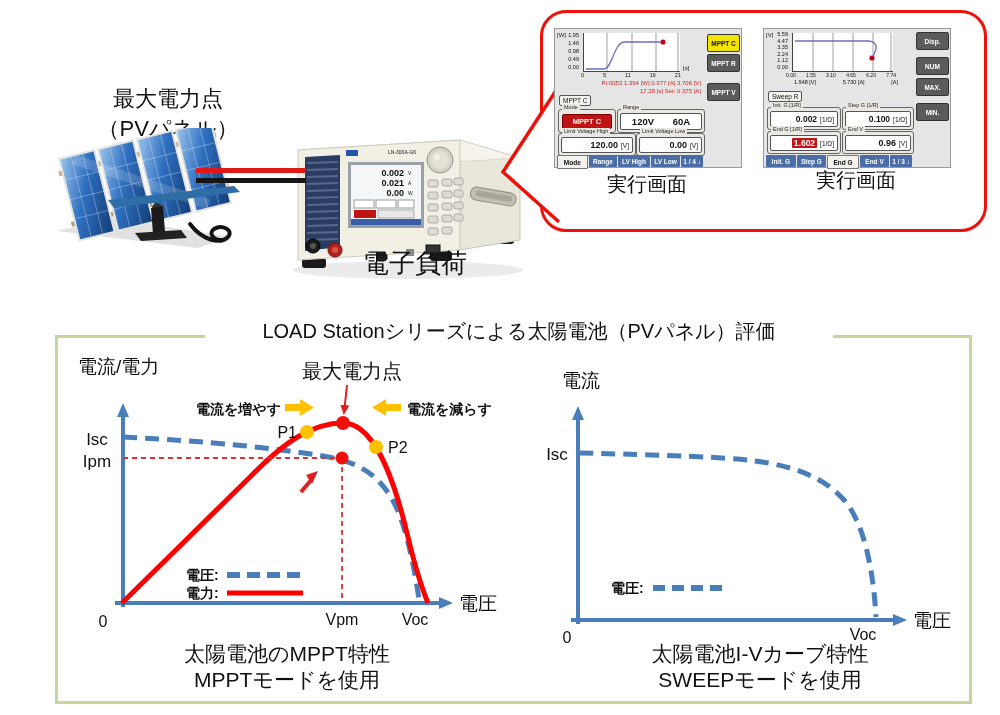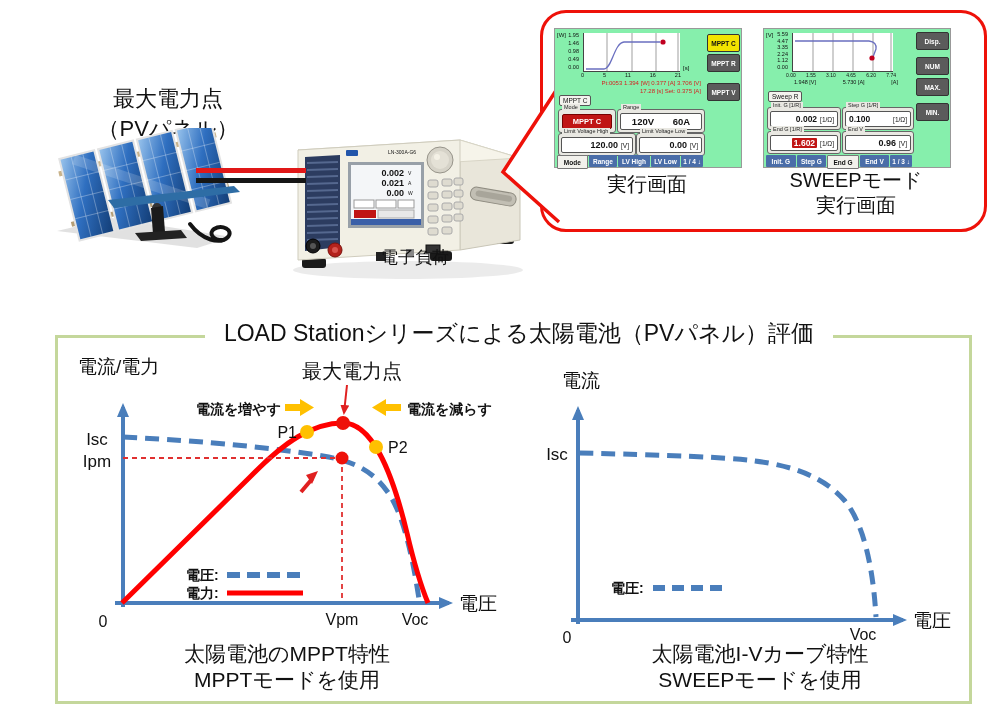--- a/index.html
+++ b/index.html
@@ -8,21 +8,21 @@
   .abs{position:absolute;}
   .ctr{text-align:center;}
 
   
   #balloon{position:absolute;left:540px;top:10px;width:441px;height:216px;
            background:#fff;border:3px solid #ee1109;border-radius:26px;z-index:2;}
   #balloon-tail{position:absolute;left:495px;top:78px;width:70px;height:150px;z-index:3;}
   .balloon-cap{position:absolute;font-size:20px;line-height:25px;text-align:center;color:#111;z-index:4;}
 
   
-  .iscr{position:absolute;width:186px;height:138px;background:#86efac;border:1px solid #999;z-index:4;}
+  .iscr{position:absolute;width:186px;height:138px;background:#e5e5e5;border:1px solid #999;z-index:4;}
   .yunit{position:absolute;font-size:6px;color:#111;}
   .yticks{position:absolute;font-size:5.5px;color:#111;text-align:right;width:18px;}
   .yticks div{height:8px;line-height:8px;}
   .yticks.six div{height:6.5px;line-height:6.5px;}
   .mplot{position:absolute;background:#fff;border-left:1px solid #444;border-bottom:1px solid #444;}
   .xticks{position:absolute;display:flex;justify-content:space-between;font-size:5.5px;color:#111;}
   .ro{position:absolute;color:#d42222;font-size:6px;line-height:7.5px;text-align:right;white-space:nowrap;}
   .tag{position:absolute;font-size:6.5px;background:#f4f3ee;border:1px solid #555;border-radius:2px;padding:0 3px;line-height:9px;color:#111;}
   .gb{position:absolute;border:1px solid #666;border-radius:3px;background:#e9e8e2;}
   .gl{position:absolute;top:-6px;left:3px;font-size:5.5px;background:#e9e8e2;padding:0 2px;white-space:nowrap;color:#222;line-height:6px;}
@@ -39,21 +39,21 @@
   .sb{position:absolute;width:31px;height:16px;background:#5b5b5b;color:#fff;font-size:6.5px;font-weight:bold;
       display:flex;align-items:center;justify-content:center;border-radius:2px;border:1px solid #333;}
   .sb.yellow{background:#f2e400;color:#111;}
 
   
   .biglabel{font-size:22px;line-height:30px;color:#111;}
   .caption{color:#111;}
 
   
   #evalbox{position:absolute;left:55px;top:335px;width:911px;height:363px;border:3px solid #c4d79b;z-index:1;background:#fff;}
-  #evaltitle{position:absolute;left:205px;top:318px;width:620px;text-align:center;font-size:23px;background:#fff;z-index:3;padding:0 4px;}
+  #evaltitle{position:absolute;left:205px;top:318px;width:620px;text-align:center;font-size:20px;background:#fff;z-index:3;padding:0 4px;}
   #chartsvg{position:absolute;left:55px;top:335px;z-index:2;}
   text{fill:#111;}
 
   
   .wire{position:absolute;height:5px;z-index:1;}
 </style>
 </head>
 <body>
 
 <div id="stage">
@@ -174,21 +174,21 @@
     <circle cx="47" cy="122" r="3" fill="#d8544e"></circle>
     <rect x="88" y="124" width="10" height="9" fill="#222"></rect>
     <rect x="118" y="121" width="8" height="7" fill="#888"></rect>
     <rect x="138" y="117" width="14" height="8" fill="#333" stroke="#111"></rect>
     <g transform="rotate(10 205 70)">
       <rect x="182" y="62" width="46" height="13" rx="6" fill="#c2bfb4" stroke="#8f8c81"></rect>
       <rect x="187" y="65" width="37" height="6" rx="3" fill="#a8a59a"></rect>
     </g>
   </svg>
 
-  <div class="abs ctr caption" style="left:300px;top:246px;width:230px;font-size:17px;">電子負荷</div>
+  <div class="abs ctr caption" style="left:300px;top:246px;width:230px;font-size:26px;">電子負荷</div>
 
   <div id="balloon"></div>
   <svg id="balloon-tail" width="70" height="150" viewBox="0 0 70 150">
     <polygon points="64,10 8,94 64,142" fill="#ffffff"></polygon>
     <path d="M 64 8 L 8 94 L 64 144" fill="none" stroke="#ee1109" stroke-width="3.5"></path>
   </svg>
 
   <div class="iscr" style="left:554px;top:28px;">
     <div class="yunit" style="left:2px;top:3px;">[W]</div>
     <div class="yticks" style="left:6px;top:2px;">
@@ -297,21 +297,21 @@
     <div class="tag" style="left:4px;top:62px;">Sweep R</div>
     <div class="gb" style="left:3px;top:78px;width:72px;height:21px;">
       <span class="gl">Init. G [1/R]</span>
       <span class="gv" style="font-size:8.5px;">
           <span>0.002</span>
           <span class="unit">[1/Ω]</span>
         </span>
     </div>
     <div class="gb" style="left:78px;top:78px;width:70px;height:21px;">
       <span class="gl">Step G [1/R]</span>
-      <span class="gv" style="font-size:8.5px;justify-content:space-between;">
+      <span class="gv" style="font-size:8.5px;">
           <span>0.100</span>
           <span class="unit">[1/Ω]</span>
         </span>
     </div>
     <div class="gb" style="left:3px;top:102px;width:72px;height:21px;">
       <span class="gl">End G [1/R]</span>
       <span class="gv" style="font-size:8.5px;">
           <span class="redval">1.602</span>
           <span class="unit">[1/Ω]</span>
         </span>
@@ -333,21 +333,20 @@
     <div class="sb" style="left:152px;top:3px;">Disp.</div>
     <div class="sb" style="left:152px;top:28px;">NUM</div>
     <div class="sb" style="left:152px;top:49px;">MAX.</div>
     <div class="sb" style="left:152px;top:74px;">MIN.</div>
   </div>
 
   <div class="balloon-cap" style="left:554px;top:172px;width:186px;">
     <div>実行画面</div>
   </div>
   <div class="balloon-cap" style="left:763px;top:168px;width:186px;">
-    <div>SWEEPモード</div>
     <div>実行画面</div>
   </div>
 
   <div id="evalbox"></div>
   <div id="evaltitle">LOAD Stationシリーズによる太陽電池（PVパネル）評価</div>
 
   <svg id="chartsvg" width="911" height="363" viewBox="0 0 911 363">
     <defs>
       <marker id="mblue" markerUnits="userSpaceOnUse" markerWidth="16" markerHeight="14" refX="10" refY="6" orient="auto">
         <path d="M0,0 L14,6 L0,12 Z" fill="#4a7ebb"></path>

